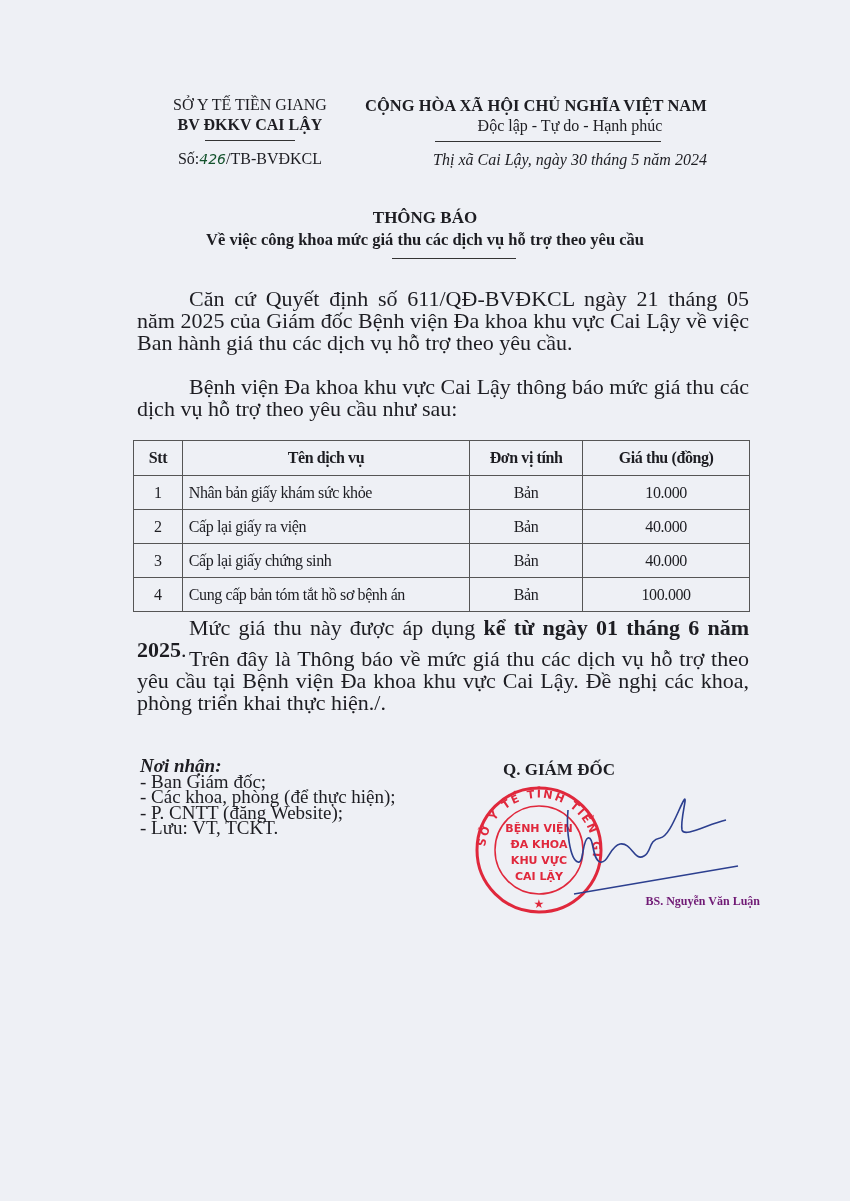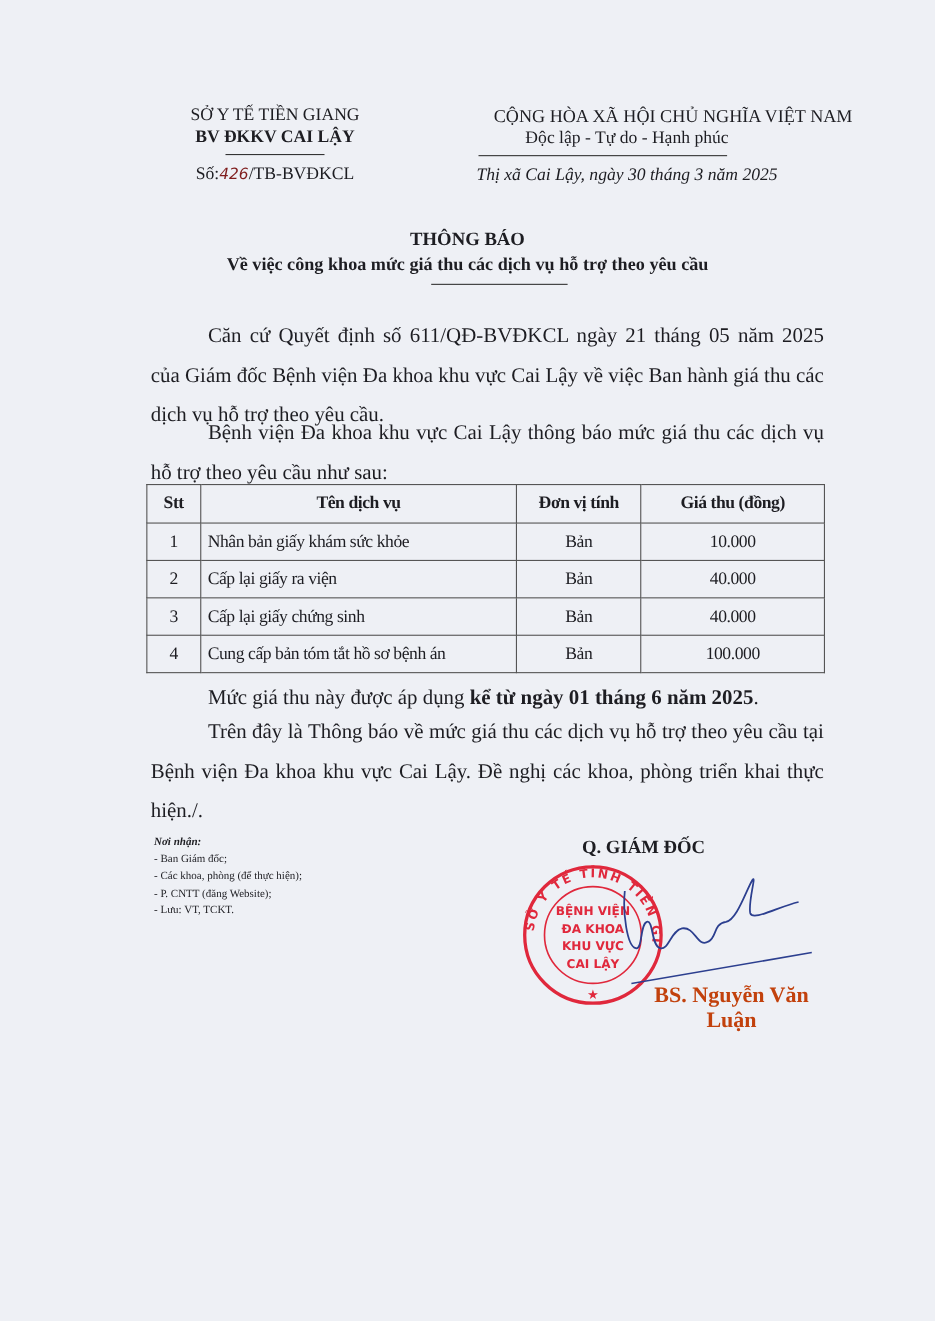--- a/index.html
+++ b/index.html
@@ -10,36 +10,36 @@
     color:#1d1d22;
     position:relative;
   }
   .abs { position:absolute; }
 
   
   #org-parent { left:140px; top:96px; width:220px; font-size:16px; text-align:center; }
   #org-name { left:140px; top:116px; width:220px; font-size:16px; font-weight:bold; text-align:center; }
   #org-rule { left:205px; top:140px; width:90px; border-top:1px solid #333; }
   #doc-number { left:140px; top:150px; width:220px; font-size:16px; text-align:center; }
-  #doc-number .hand { color:#7f1d1d; font-family:"DejaVu Sans", sans-serif; font-size:14px; font-style:italic; }
+  #doc-number .hand { color:#14532d; font-family:"DejaVu Sans", sans-serif; font-size:14px; font-style:italic; }
 
   
-  #nation { left:365px; top:96px; width:410px; font-size:16.5px; font-weight:normal; text-align:right; }
+  #nation { left:365px; top:96px; width:410px; font-size:16.5px; font-weight:bold; text-align:left; }
   #motto { left:365px; top:117px; width:410px; font-size:16px; font-weight:normal; text-align:center; }
   #motto-rule { left:435px; top:141px; width:226px; border-top:1px solid #333; }
   #place-date { left:365px; top:151px; width:410px; font-size:16px; font-style:italic; text-align:center; }
 
   
   #title { left:0; top:208px; width:850px; font-size:17px; font-weight:bold; text-align:center; }
   #subtitle { left:0; top:230px; width:850px; font-size:16.5px; font-weight:bold; text-align:center; }
   #subtitle-rule { left:392px; top:258px; width:124px; border-top:1px solid #333; }
 
   .para {
     position:absolute; left:137px; width:612px;
-    font-size:19px; line-height:36px; text-align:justify;
+    font-size:22px; line-height:22px; text-align:justify;
     text-indent:52px;
   }
   #p1 { top:288px; }
   #p2 { top:376px; }
   #p3 { top:617px; }
   #p4 { top:648px; }
 
   
   #price-table {
     position:absolute; left:133px; top:440px; width:617px;
@@ -52,41 +52,41 @@
   }
   #price-table th { font-weight:bold; text-align:center; height:34px; }
   #price-table td.c { text-align:center; }
   #price-table td.l { text-align:left; }
   .col-stt { width:36px; }
   .col-name { width:277px; }
   .col-unit { width:101px; }
   .col-price { width:155px; }
 
   
-  #recipients { left:140px; top:758px; font-size:10px; line-height:15.5px; }
+  #recipients { left:140px; top:758px; font-size:19px; line-height:15.5px; }
   #recipients .head { font-style:italic; font-weight:bold; }
 
   
-  #sign-title { left:470px; top:760px; width:230px; font-size:17px; font-weight:bold; text-align:center; }
-  #signer { left:570px; top:894px; width:190px; font-size:20px; font-weight:bold; color:#c2410c; text-align:center; }
+  #sign-title { left:444px; top:760px; width:230px; font-size:17px; font-weight:bold; text-align:center; }
+  #signer { left:570px; top:894px; width:190px; font-size:12px; font-weight:bold; color:#701a75; text-align:right; }
   #seal { left:466px; top:782px; width:146px; height:132px; }
   #signature { left:548px; top:790px; width:200px; height:110px; }
 </style>
 </head>
 <body>
 
 <div class="abs" id="org-parent">SỞ Y TẾ TIỀN GIANG</div>
 <div class="abs" id="org-name">BV ĐKKV CAI LẬY</div>
 <div class="abs" id="org-rule"></div>
 <div class="abs" id="doc-number"><span>Số:</span><span class="hand">426</span><span>/TB-BVĐKCL</span></div>
 
 <div class="abs" id="nation">CỘNG HÒA XÃ HỘI CHỦ NGHĨA VIỆT NAM</div>
 <div class="abs" id="motto">Độc lập - Tự do - Hạnh phúc</div>
 <div class="abs" id="motto-rule"></div>
-<div class="abs" id="place-date">Thị xã Cai Lậy, ngày 30 tháng 3 năm 2025</div>
+<div class="abs" id="place-date">Thị xã Cai Lậy, ngày 30 tháng 5 năm 2024</div>
 
 <div class="abs" id="title">THÔNG BÁO</div>
 <div class="abs" id="subtitle">Về việc công khoa mức giá thu các dịch vụ hỗ trợ theo yêu cầu</div>
 <div class="abs" id="subtitle-rule"></div>
 
 <div class="para" id="p1">Căn cứ Quyết định số 611/QĐ-BVĐKCL ngày 21 tháng 05 năm 2025 của Giám đốc Bệnh viện Đa khoa khu vực Cai Lậy về việc Ban hành giá thu các dịch vụ hỗ trợ theo yêu cầu.</div>
 <div class="para" id="p2">Bệnh viện Đa khoa khu vực Cai Lậy thông báo mức giá thu các dịch vụ hỗ trợ theo yêu cầu như sau:</div>
 
 <table id="price-table">
   <thead>

